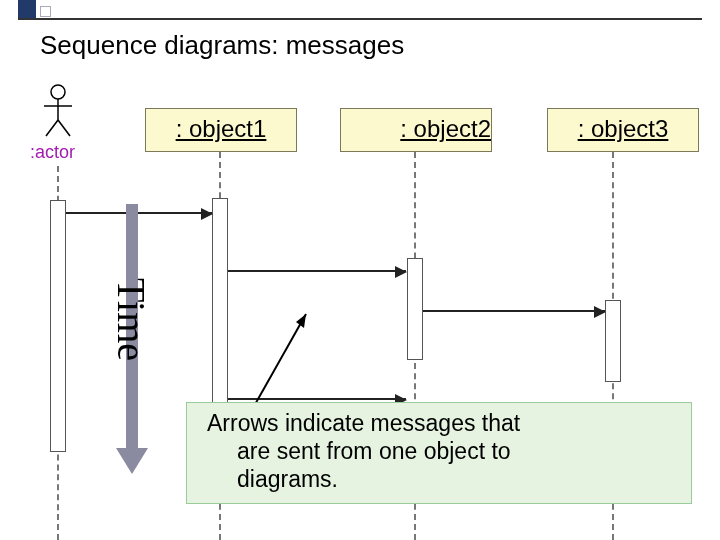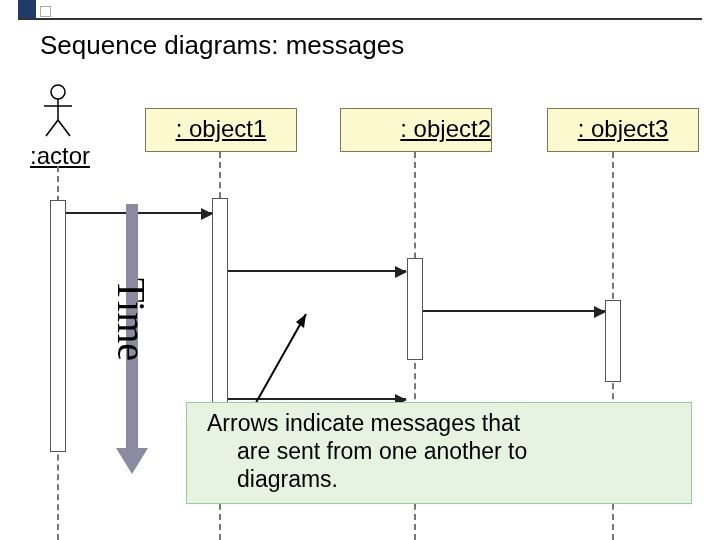--- a/index.html
+++ b/index.html
@@ -87,23 +87,22 @@
     right: -1px; top: -6px;
     width: 0; height: 0;
     border-top: 6px solid transparent;
     border-bottom: 6px solid transparent;
     border-left: 12px solid #222;
   }
 
   
   .actor-label {
     position: absolute;
-    font-size: 24px;
-    text-decoration: underline;
-    color: #000000;
+    font-size: 18px;
+    color: #a21caf;
   }
 
   
   .time-arrow-stem {
     position: absolute;
     width: 12px;
     background: #8a8aa0;
   }
   .time-arrow-head {
     position: absolute;
@@ -189,17 +188,17 @@
   <div class="time-arrow-head" style="left:116px; top:448px;"></div>
   <div class="time-text" style="left:155px; top:278px;">Time</div>
 
   <svg width="120" height="120" style="position:absolute; left:238px; top:300px;">
     <line x1="15" y1="108" x2="68" y2="14" stroke="#000" stroke-width="2"></line>
     <polygon points="68,14 58,22 66,28" fill="#000"></polygon>
   </svg>
 
   <div class="caption" style="left:186px; top:402px; width:470px;padding-left:20px;">
     <div>Arrows indicate messages that</div>
-    <div class="ind">are sent from one another to</div>
+    <div class="ind">are sent from one object to</div>
     <div class="ind">diagrams.</div>
   </div>
 
 </div>
 
 </body></html>

